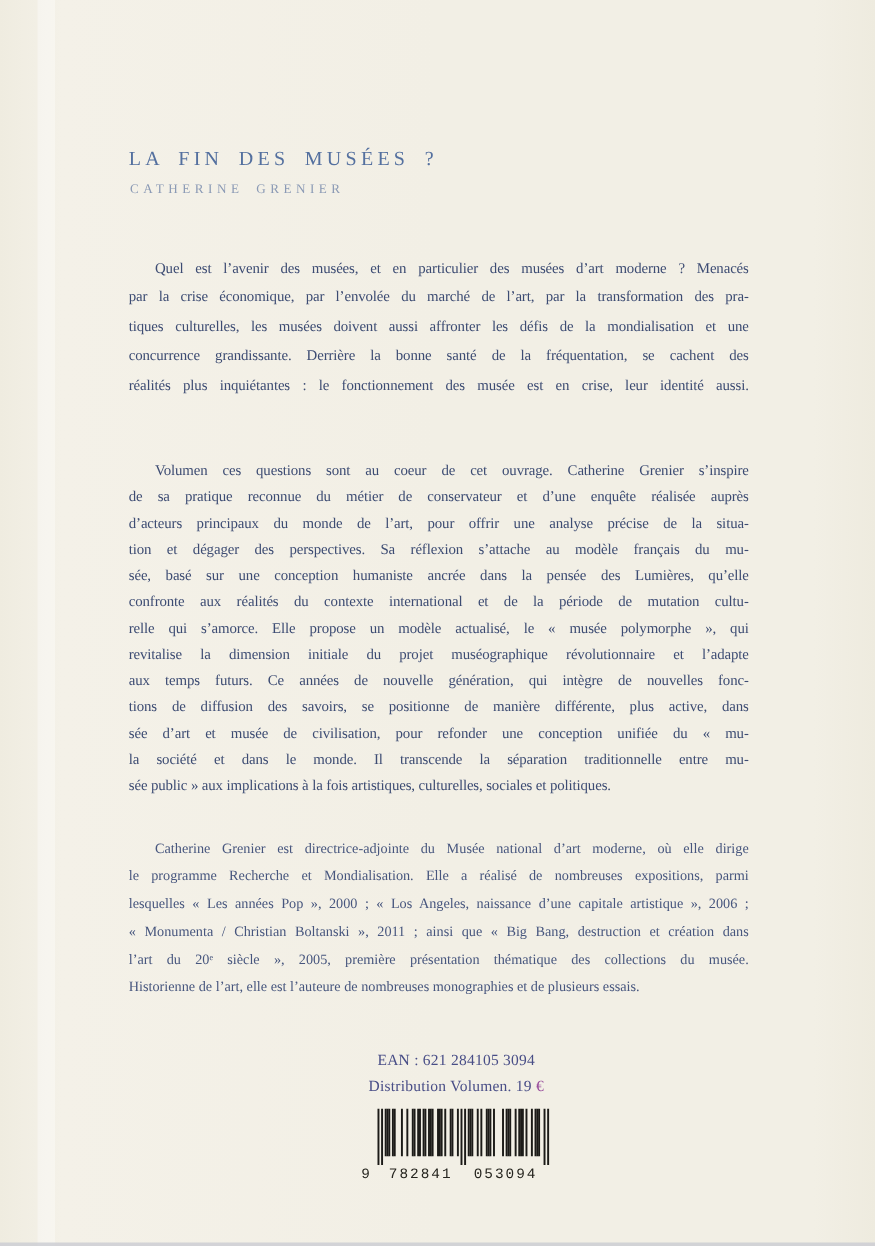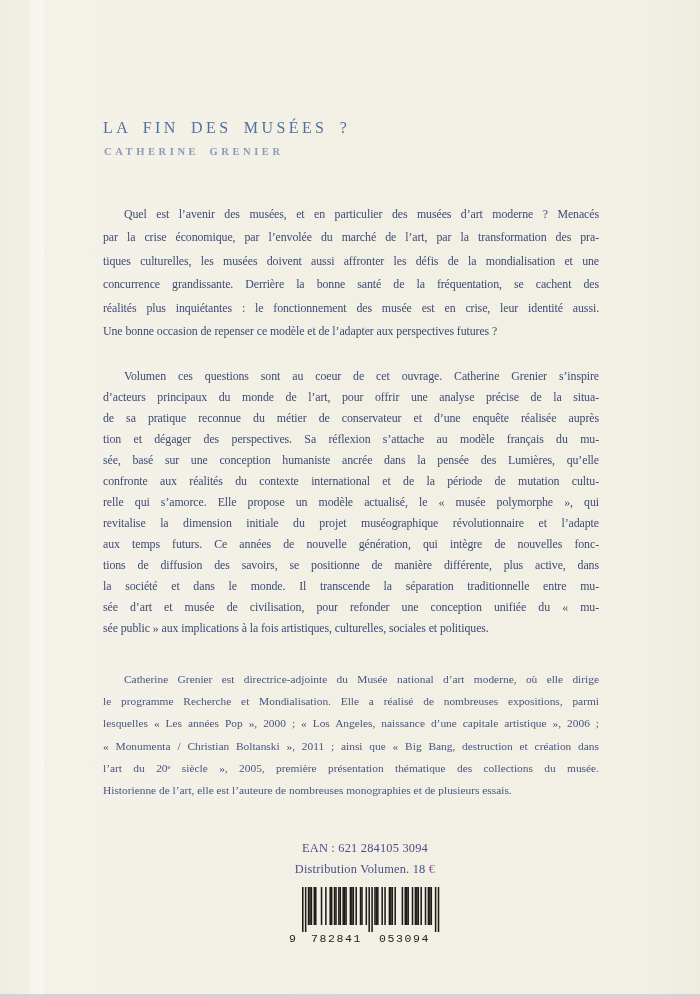--- a/index.html
+++ b/index.html
@@ -18,21 +18,21 @@
   .scan-light{
     position:absolute;top:0;bottom:0;left:30px;width:14px;
     background:rgba(255,255,255,.35);
   }
   .title-block{position:absolute;top:119px;left:103px;}
   .book-title{
     font-size:16px;font-weight:500;color:#54709f;
     letter-spacing:3.4px;word-spacing:5px;margin:0;
   }
   .book-author{
-    font-size:10.5px;font-weight:700;color:#8b9ab5;
+    font-size:10.5px;font-weight:400;color:#8b9ab5;
     letter-spacing:3.6px;word-spacing:4px;margin:9px 0 0 1px;
   }
   .textblock{position:absolute;left:103px;width:496px;color:#3d4c73;}
   .p1{top:203px;font-size:11.9px;line-height:23.4px;letter-spacing:-0.1px;}
   .p2{top:366px;font-size:11.9px;line-height:21px;letter-spacing:-0.1px;}
   .bio{top:668px;font-size:11.4px;line-height:22.2px;color:#47567e;
        font-family:"Liberation Serif","DejaVu Serif","DejaVu Sans",serif;}
   .jline{
     text-align:justify;text-align-last:justify;
     overflow:hidden;white-space:normal;
@@ -65,51 +65,50 @@
     <h1 class="book-title">LA FIN DES MUSÉES ?</h1>
     <h2 class="book-author">CATHERINE GRENIER</h2>
   </div>
 
   <div class="textblock p1">
       <div class="jline first">Quel est l’avenir des musées, et en particulier des musées d’art moderne ? Menacés</div>
       <div class="jline">par la crise économique, par l’envolée du marché de l’art, par la transformation des pra-</div>
       <div class="jline">tiques culturelles, les musées doivent aussi affronter les défis de la mondialisation et une</div>
       <div class="jline">concurrence grandissante. Derrière la bonne santé de la fréquentation, se cachent des</div>
       <div class="jline">réalités plus inquiétantes : le fonctionnement des musée est en crise, leur identité aussi.</div>
-      <div class="jline last">Une bonne occasion de repenser ce modèle et de l’adapter aux perspectives futures ?</div>
     </div>
 
   <div class="textblock p2">
       <div class="jline first">Volumen ces questions sont au coeur de cet ouvrage. Catherine Grenier s’inspire</div>
+      <div class="jline">de sa pratique reconnue du métier de conservateur et d’une enquête réalisée auprès</div>
       <div class="jline">d’acteurs principaux du monde de l’art, pour offrir une analyse précise de la situa-</div>
-      <div class="jline">de sa pratique reconnue du métier de conservateur et d’une enquête réalisée auprès</div>
       <div class="jline">tion et dégager des perspectives. Sa réflexion s’attache au modèle français du mu-</div>
       <div class="jline">sée, basé sur une conception humaniste ancrée dans la pensée des Lumières, qu’elle</div>
       <div class="jline">confronte aux réalités du contexte international et de la période de mutation cultu-</div>
       <div class="jline">relle qui s’amorce. Elle propose un modèle actualisé, le « musée polymorphe », qui</div>
       <div class="jline">revitalise la dimension initiale du projet muséographique révolutionnaire et l’adapte</div>
       <div class="jline">aux temps futurs. Ce années de nouvelle génération, qui intègre de nouvelles fonc-</div>
       <div class="jline">tions de diffusion des savoirs, se positionne de manière différente, plus active, dans</div>
+      <div class="jline">sée d’art et musée de civilisation, pour refonder une conception unifiée du « mu-</div>
       <div class="jline">la société et dans le monde. Il transcende la séparation traditionnelle entre mu-</div>
-      <div class="jline">sée d’art et musée de civilisation, pour refonder une conception unifiée du « mu-</div>
       <div class="jline last">sée public » aux implications à la fois artistiques, culturelles, sociales et politiques.</div>
     </div>
 
   <div class="textblock bio">
       <div class="jline first">Catherine Grenier est directrice-adjointe du Musée national d’art moderne, où elle dirige</div>
       <div class="jline">le programme Recherche et Mondialisation. Elle a réalisé de nombreuses expositions, parmi</div>
       <div class="jline">lesquelles « Les années Pop », 2000 ; « Los Angeles, naissance d’une capitale artistique », 2006 ;</div>
       <div class="jline">« Monumenta / Christian Boltanski », 2011 ; ainsi que « Big Bang, destruction et création dans</div>
       <div class="jline">l’art du 20ᵉ siècle », 2005, première présentation thématique des collections du musée.</div>
       <div class="jline last">Historienne de l’art, elle est l’auteure de nombreuses monographies et de plusieurs essais.</div>
     </div>
 
   <div class="footer">
     <div class="ean-text">EAN : 621 284105 3094</div>
-    <div class="ean-text"><span>Distribution Volumen. 18</span> <span class="currency">€</span></div>
+    <div class="ean-text"><span>Distribution Volumen. 19</span> <span class="currency">€</span></div>
     <div class="barcode-wrap">
       <svg width="154" height="56" viewBox="-14 0 154 56" xmlns="http://www.w3.org/2000/svg">
         <text class="bc-digit" x="-13" y="55" text-anchor="start">9</text>
         <text class="bc-digit" x="34.6" y="55" text-anchor="middle">782841</text>
         <text class="bc-digit" x="102.5" y="55" text-anchor="middle">053094</text>
       <rect x="0.00" y="0" width="1.54" height="45" fill="#1c1b18"></rect>
           <rect x="2.89" y="0" width="1.54" height="45" fill="#1c1b18"></rect>
           <rect x="5.78" y="0" width="1.54" height="38" fill="#1c1b18"></rect>
           <rect x="7.22" y="0" width="1.54" height="38" fill="#1c1b18"></rect>
           <rect x="8.66" y="0" width="1.54" height="38" fill="#1c1b18"></rect>

